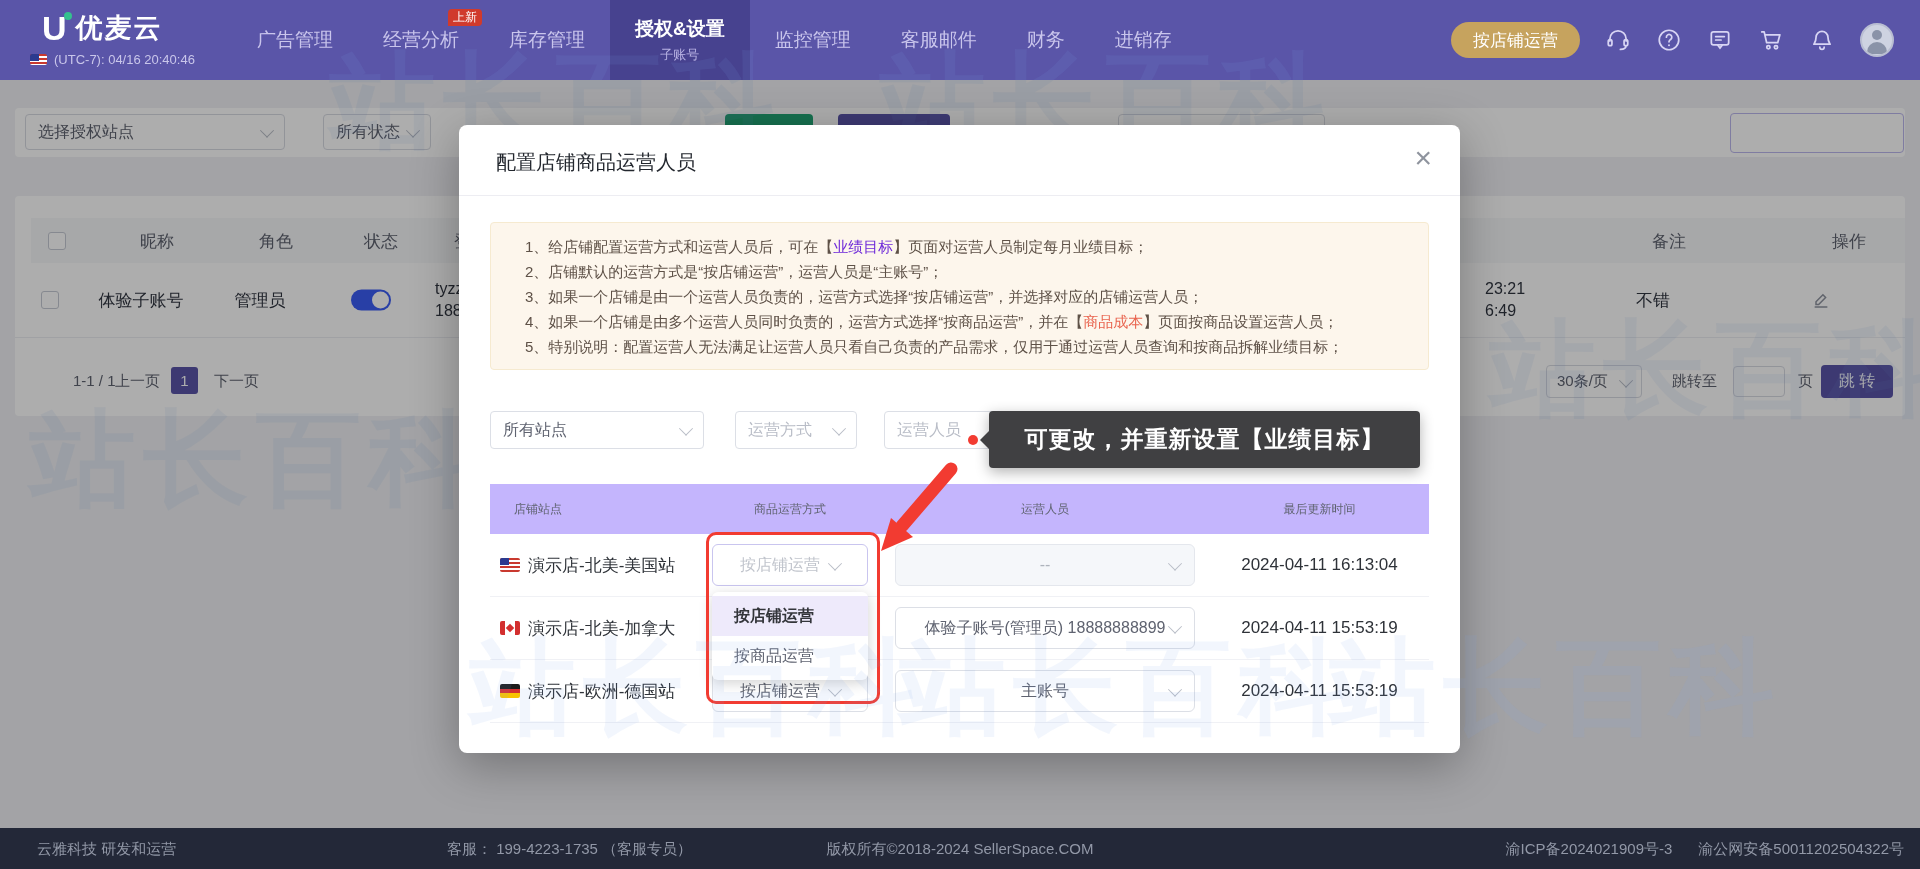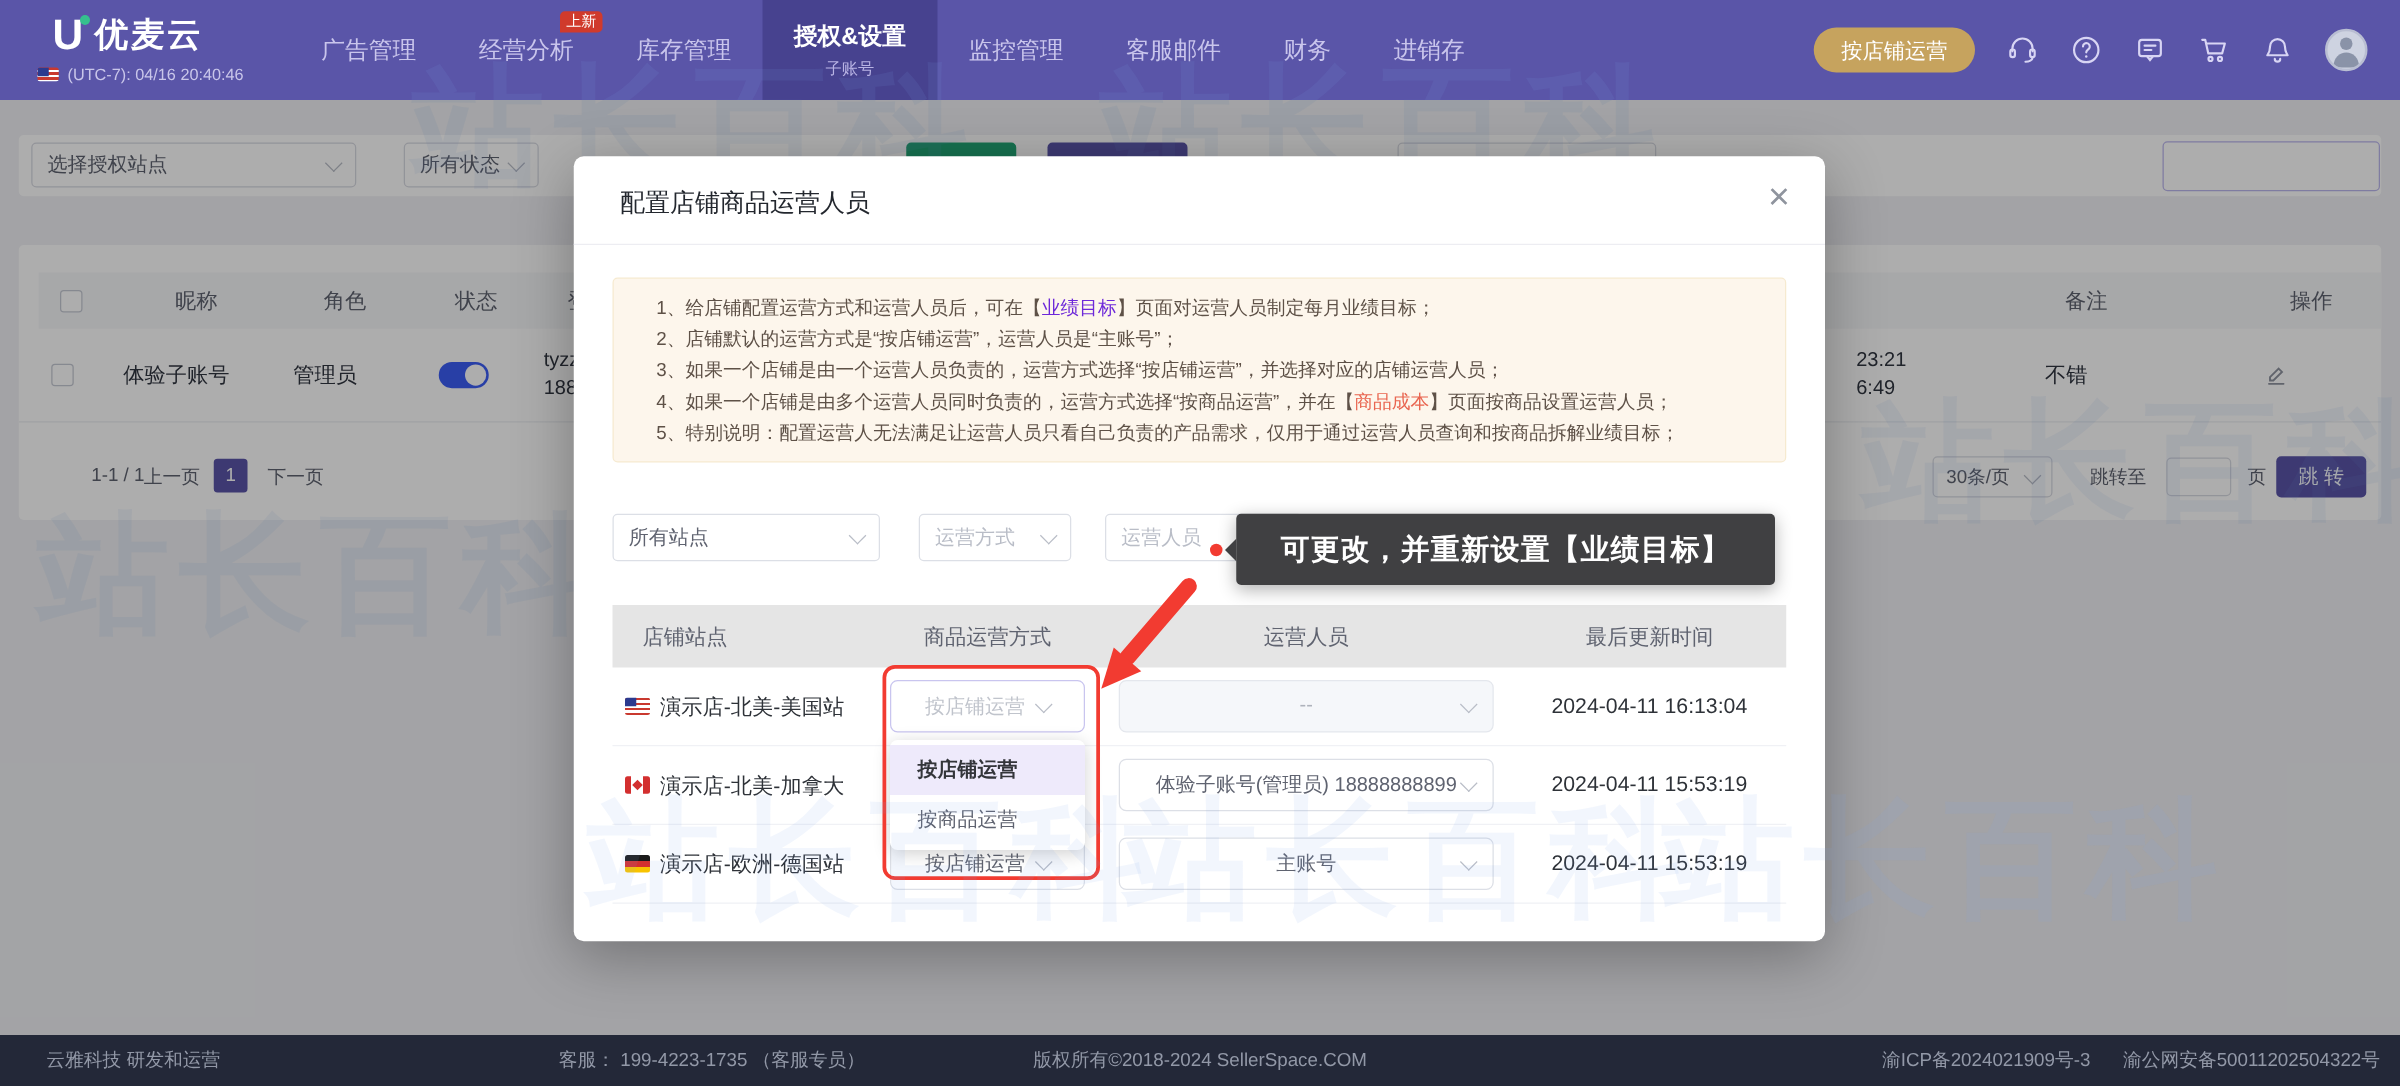--- a/index.html
+++ b/index.html
@@ -87,21 +87,21 @@
          font-size:16px;box-sizing:border-box;cursor:pointer;}
   .m-tip{position:absolute;left:530px;top:286px;width:431px;height:57px;background:#404042;border-radius:4px;
          color:#fff;font-size:23px;font-weight:bold;display:flex;align-items:center;justify-content:center;
          z-index:6;box-shadow:0 4px 14px rgba(0,0,0,.3);white-space:nowrap;letter-spacing:1px;}
   .m-tip::before{content:"";position:absolute;left:-9px;top:50%;transform:translateY(-50%);
                  border:9px solid transparent;border-right-color:#404042;border-left:0;}
   .tip-dot{position:absolute;left:-21px;top:50%;transform:translateY(-50%);width:10px;height:10px;
            border-radius:50%;background:#f23b31;}
   .m-table{position:absolute;left:31px;top:359px;width:939px;}
   .m-th,.m-tr{display:grid;grid-template-columns:210px 180px 330px 219px;align-items:center;}
-  .m-th{height:50px;background:#e5e5e5;font-size:17px;color:#5f6370;}
+  .m-th{height:50px;background:#c4b5fd;font-size:12px;color:#5f6370;}
   .m-th div{text-align:center;}
   .m-th div:first-child{text-align:left;padding-left:24px;}
   .m-tr{height:62px;border-bottom:1px solid #f0f1f5;font-size:17px;color:#2e3238;}
   .site-cell{display:flex;align-items:center;gap:8px;padding-left:10px;white-space:nowrap;}
   .cell-c{display:flex;justify-content:center;align-items:center;}
   .r-sel{width:156px;height:42px;border:1px solid #c9c5ef;border-radius:6px;background:#fff;
          display:flex;align-items:center;justify-content:center;gap:10px;color:#c0c4cc;font-size:16px;
          box-sizing:border-box;cursor:pointer;}
   .p-sel{width:300px;height:42px;border:1px solid #dcdfe6;border-radius:6px;background:#fff;position:relative;
          display:flex;align-items:center;justify-content:center;color:#5f6370;font-size:16px;

